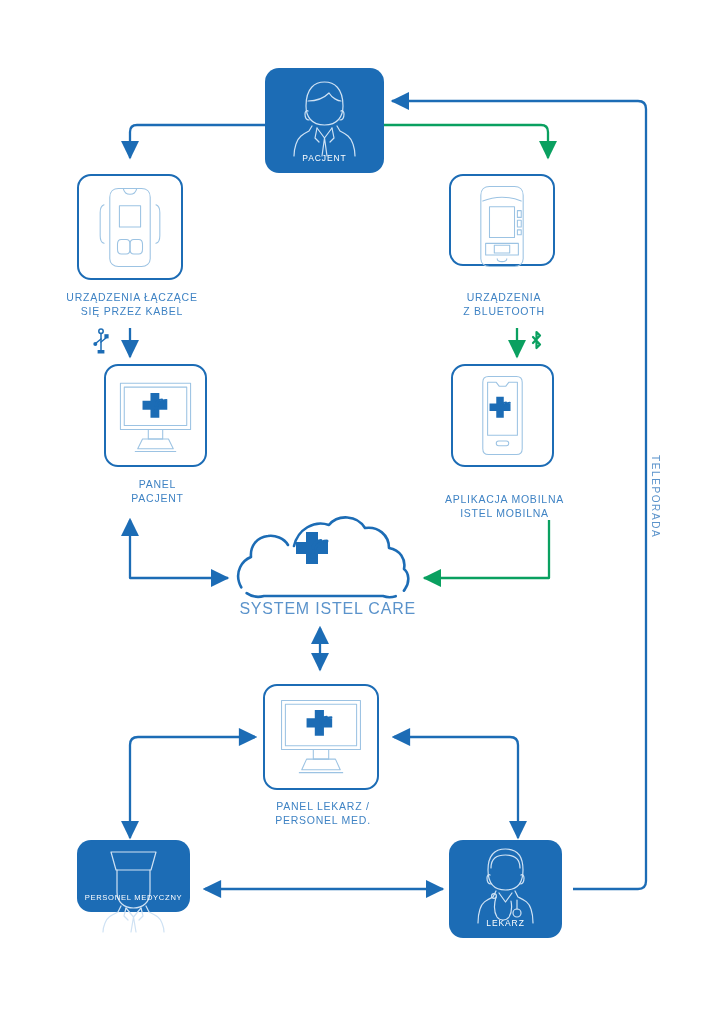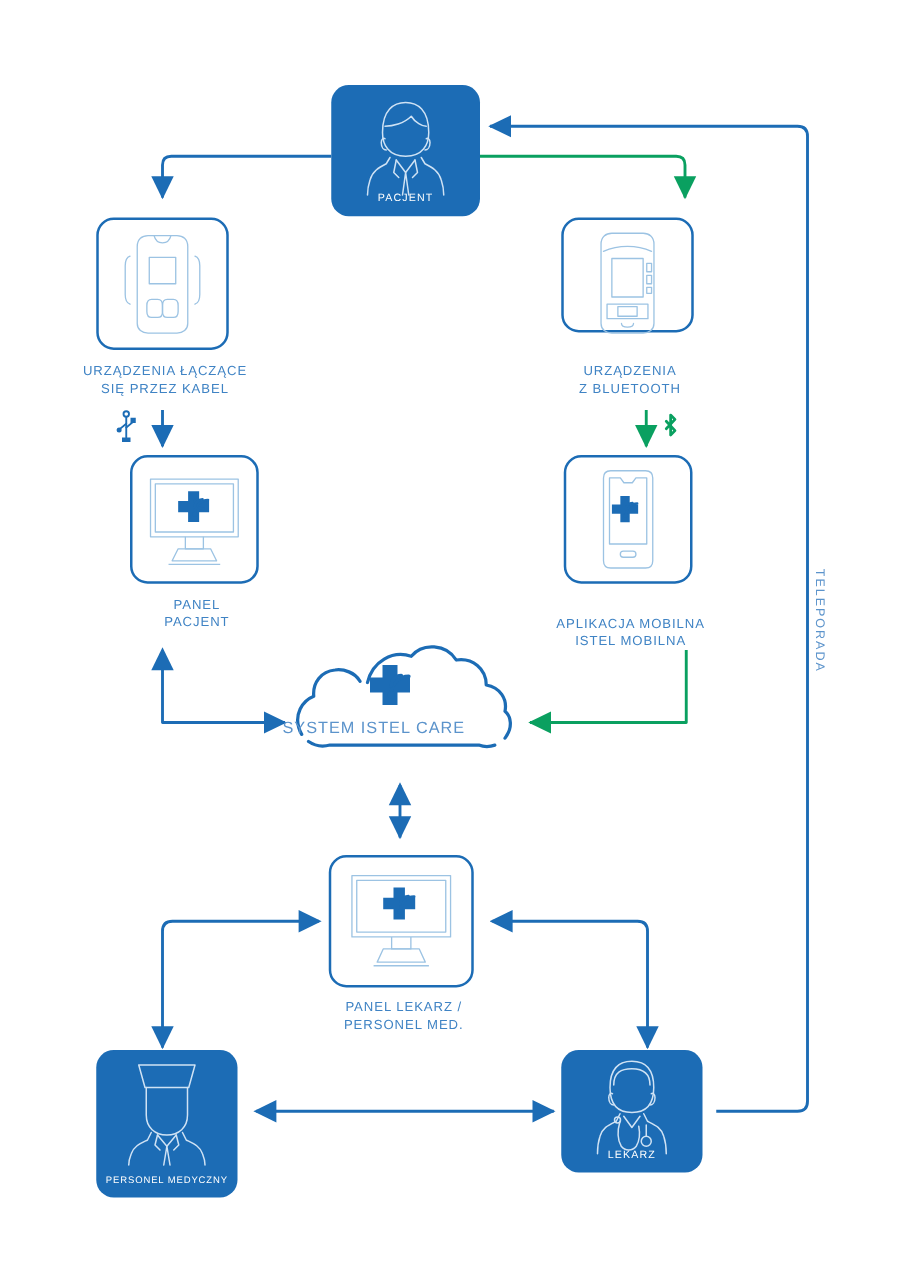--- a/index.html
+++ b/index.html
@@ -7,22 +7,22 @@
   #stage{position:absolute;left:0;top:0;width:728px;height:1024px;}
   svg.layer{position:absolute;left:0;top:0;width:728px;height:1024px;}
   .node{position:absolute;}
   .card{position:absolute;border-radius:14px;box-sizing:border-box;}
   .card.filled{background:#1c6cb5;}
   .card.outlined{background:#ffffff;border:2.4px solid #1c6cb5;}
   .card-label-inside{position:absolute;left:0;right:0;bottom:10px;text-align:center;
      color:#ffffff;font-size:8.5px;letter-spacing:.9px;font-family:"Liberation Sans",sans-serif;}
   .caption{position:absolute;text-align:center;color:#3f83c4;font-size:10.5px;
      letter-spacing:.75px;line-height:14px;font-family:"Liberation Sans",sans-serif;}
-  .cloud-label{position:absolute;text-align:left;color:#5b93cb;font-size:13px;
-     letter-spacing:.8px;font-family:"Liberation Sans",sans-serif;}
+  .cloud-label{position:absolute;text-align:right;color:#5b93cb;font-size:16px;
+     letter-spacing:.8px;font-family:"Liberation Sans",sans-serif;margin-top:26px;}
   .vert-label{position:absolute;color:#5b93cb;font-size:10px;letter-spacing:1.6px;
      writing-mode:vertical-rl;font-family:"Liberation Sans",sans-serif;white-space:nowrap;}
   .glyph{position:absolute;}
 </style>
 </head>
 <body>
 
 <div id="stage">
 
 <svg class="layer" viewBox="0 0 728 1024">
@@ -225,21 +225,21 @@
       </g>
       <circle cx="15" cy="21" r="2.5" fill="#1c6cb5"></circle>
     </g>
   </svg>
   <div class="caption" style="left:-37px;top:113px;width:190px;">
     <span>PANEL LEKARZ /</span><br>
     <span>PERSONEL MED.</span>
   </div>
 </div>
 
-<div class="card filled" style="left:77px;top:840px;width:113px;height:118px;">
+<div class="card filled" style="left:77px;top:840px;width:113px;height:72px;">
   <svg viewBox="0 0 113 98" width="113" height="98">
     <g fill="none" stroke="#cfe2f4" stroke-width="1.2" stroke-linecap="round" stroke-linejoin="round">
       <path d="M34,12 L79,12 L74,30 L39,30 Z"></path>
       <path d="M40,30 L40,52 C40,62 47,68 56.5,68 C66,68 73,62 73,52 L73,30"></path>
       <path d="M44,66 L41,72 C35,75 30,77 28,83 C26,88 26,90 26,92"></path>
       <path d="M69,66 L72,72 C78,75 83,77 85,83 C87,88 87,90 87,92"></path>
       <path d="M49,68 L56.5,77 L64,68"></path>
       <path d="M56.5,77 L54,92 M56.5,77 L59,92"></path>
       <path d="M49,68 L47,76 L51,80 M64,68 L66,76 L62,80"></path>
     </g>

